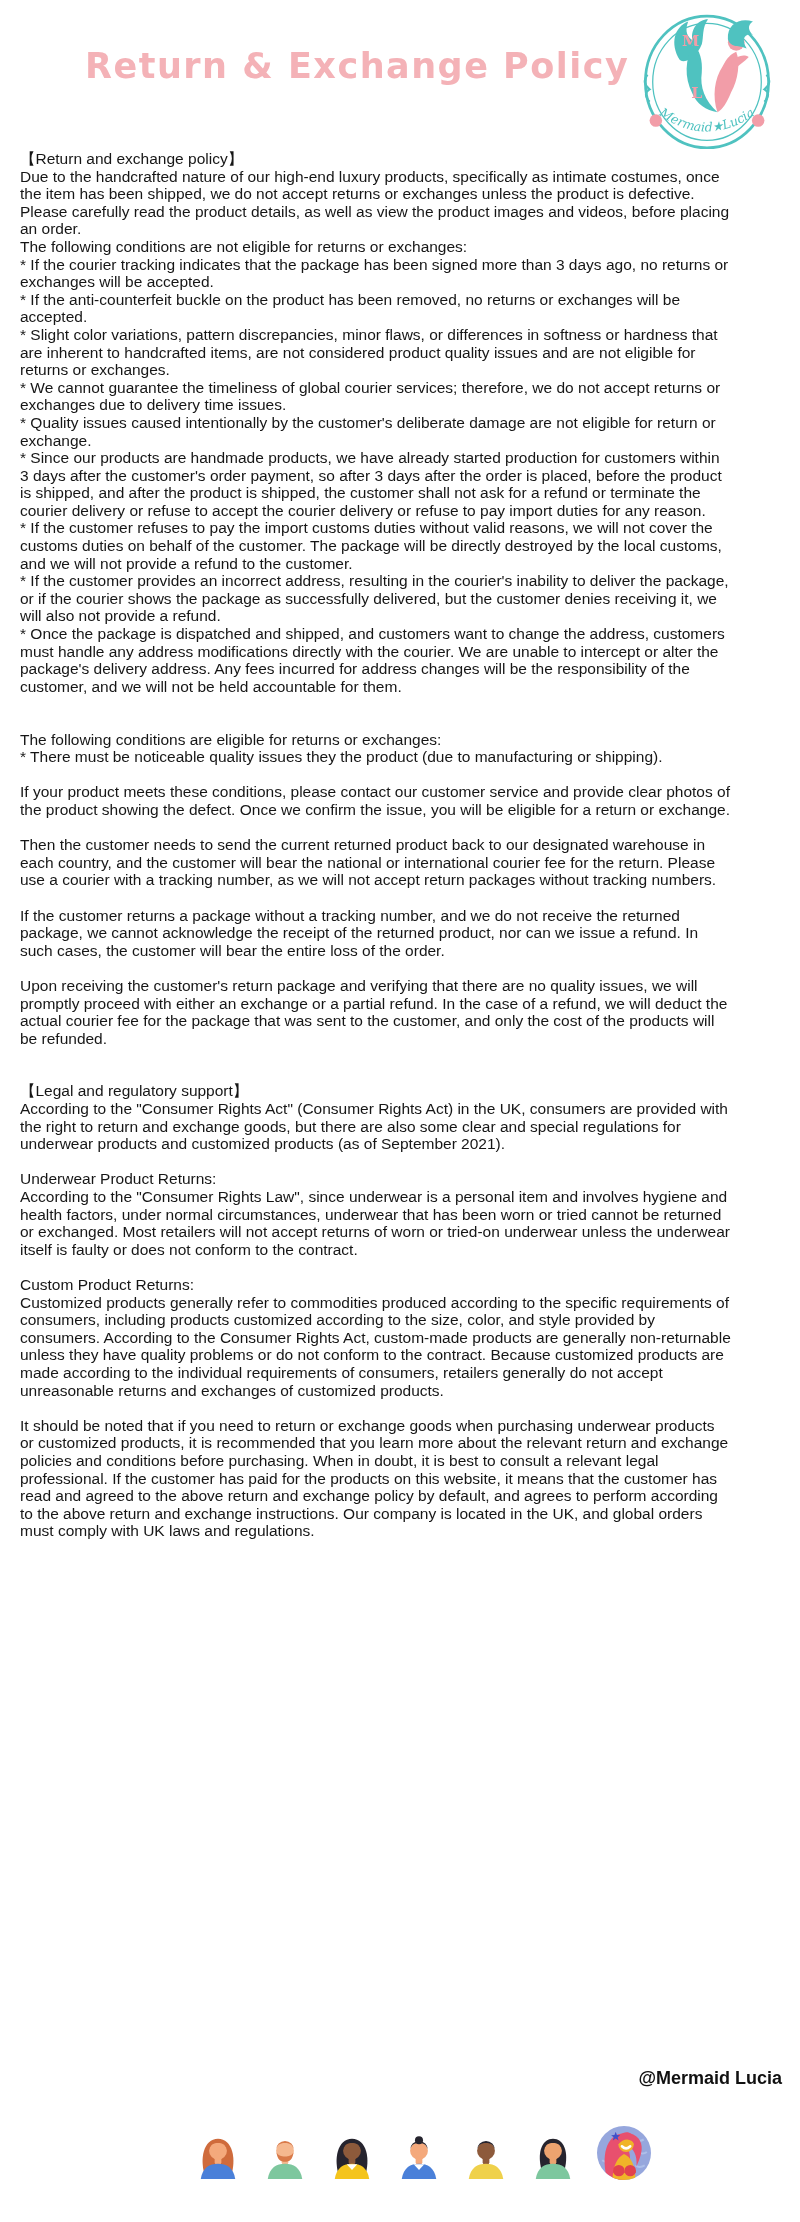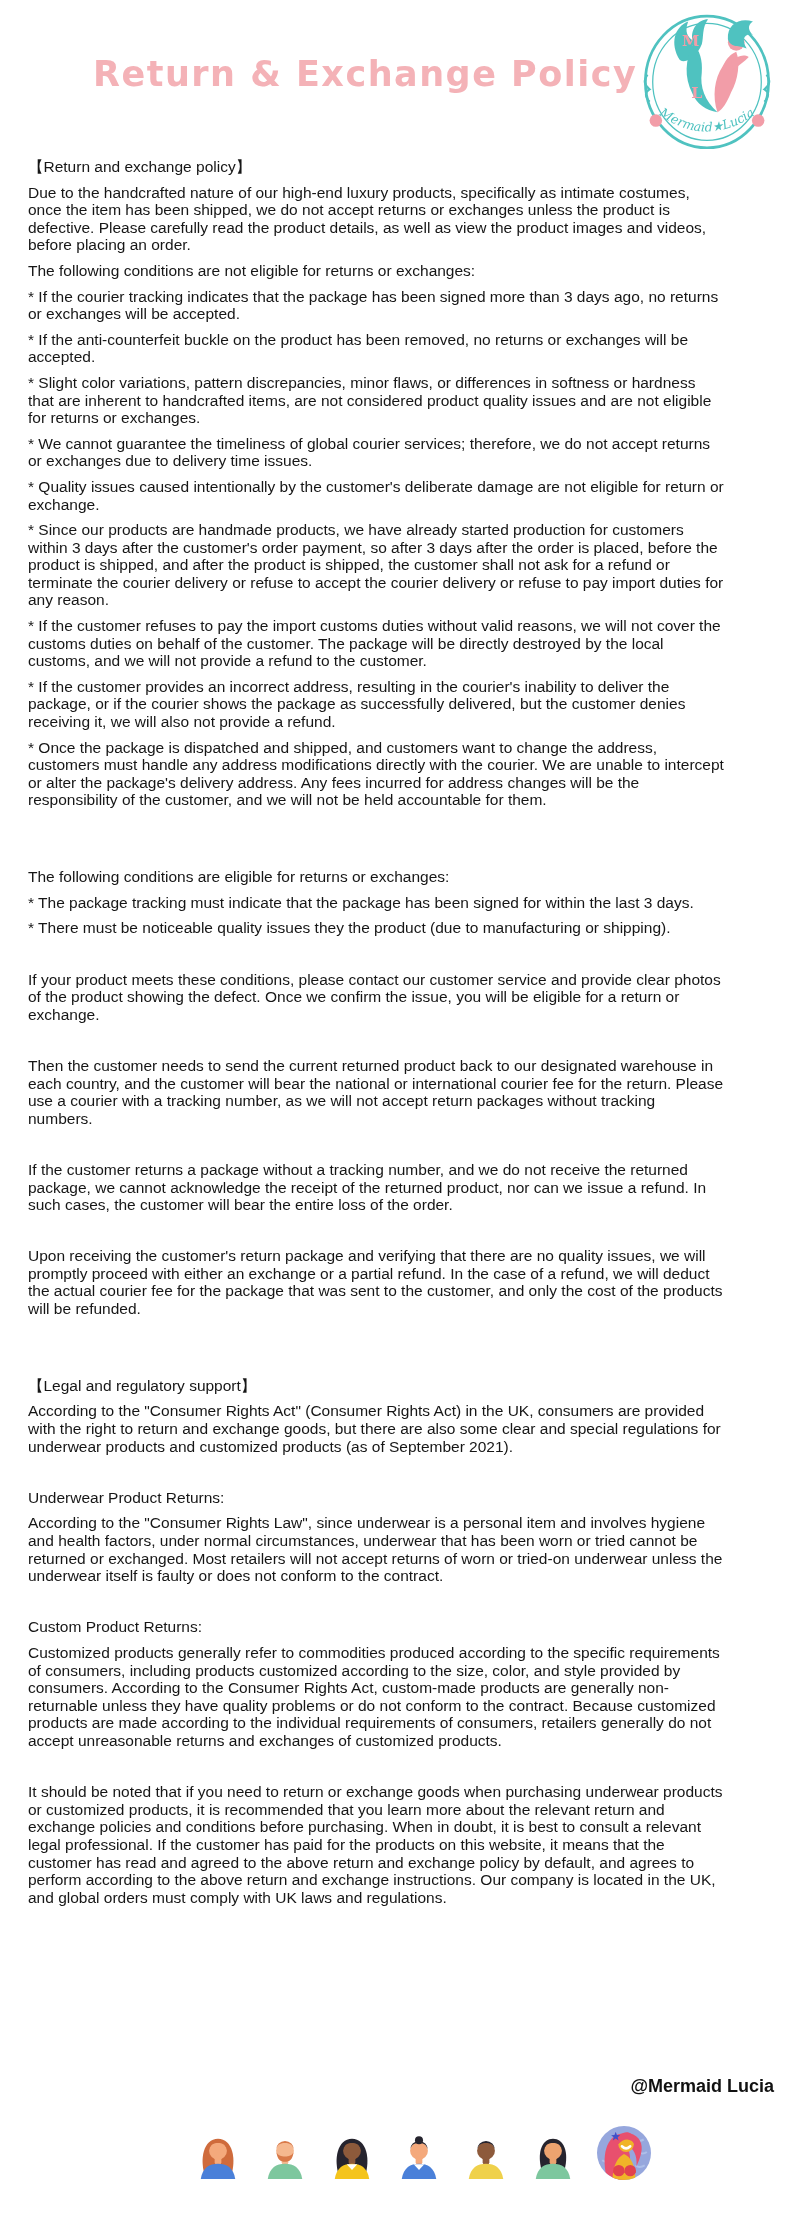--- a/index.html
+++ b/index.html
@@ -1,33 +1,33 @@
 <!DOCTYPE html>
 <html><head>
 <meta charset="utf-8">
 <style>
   html,body{margin:0;padding:0;background:#ffffff;}
   .page{
     position:relative;width:800px;height:2222px;background:#fff;
     font-family:"Liberation Sans",sans-serif;color:#161616;overflow:hidden;
   }
   .title{
-    position:absolute;left:85px;top:46px;margin:8px;
+    position:absolute;left:85px;top:46px;margin:0;
     font-size:35px;font-weight:bold;letter-spacing:1.5px;color:#F4B2B7;
     font-family:"DejaVu Sans",sans-serif;
   }
   .logo{position:absolute;top:12px;right:24px;width:138px;height:142px;}
   .content{
     position:absolute;left:20px;top:150px;width:712px;
     font-size:15.5px;line-height:17.6px;color:#161616;
   }
-  .content p{margin:8px;white-space:pre-wrap;}
+  .content p{margin:0;white-space:pre-wrap;}
   .content p.blank{height:17.6px;}
   .signature{
-    position:absolute;top:2068px;right:18px;margin:8px;
+    position:absolute;top:2068px;right:18px;margin:0;
     font-size:18px;font-weight:bold;color:#111;
   }
   .avatars{
     position:absolute;left:0;top:2126px;width:800px;
     display:flex;justify-content:center;align-items:flex-end;gap:21px;
     transform:translateX(23px);
   }
   .avatars svg{display:block;}
 </style>
 </head>
@@ -74,21 +74,20 @@
       <p>* Slight color variations, pattern discrepancies, minor flaws, or differences in softness or hardness that are inherent to handcrafted items, are not considered product quality issues and are not eligible for returns or exchanges.</p>
       <p>* We cannot guarantee the timeliness of global courier services; therefore, we do not accept returns or exchanges due to delivery time issues.</p>
       <p>* Quality issues caused intentionally by the customer's deliberate damage are not eligible for return or exchange.</p>
       <p>* Since our products are handmade products, we have already started production for customers within 3 days after the customer's order payment, so after 3 days after the order is placed, before the product is shipped, and after the product is shipped, the customer shall not ask for a refund or terminate the courier delivery or refuse to accept the courier delivery or refuse to pay import duties for any reason.</p>
       <p>* If the customer refuses to pay the import customs duties without valid reasons, we will not cover the customs duties on behalf of the customer. The package will be directly destroyed by the local customs, and we will not provide a refund to the customer.</p>
       <p>* If the customer provides an incorrect address, resulting in the courier's inability to deliver the package, or if the courier shows the package as successfully delivered, but the customer denies receiving it, we will also not provide a refund.</p>
       <p>* Once the package is dispatched and shipped, and customers want to change the address, customers must handle any address modifications directly with the courier. We are unable to intercept or alter the package's delivery address. Any fees incurred for address changes will be the responsibility of the customer, and we will not be held accountable for them.</p>
       <p class="blank"></p>
       <p class="blank"></p>
       <p>The following conditions are eligible for returns or exchanges:</p>
-      <p>* The package tracking must indicate that the package has been signed for within the last 3 days.</p>
       <p>* There must be noticeable quality issues they the product (due to manufacturing or shipping).</p>
       <p class="blank"></p>
       <p>If your product meets these conditions, please contact our customer service and provide clear photos of the product showing the defect. Once we confirm the issue, you will be eligible for a return or exchange.</p>
       <p class="blank"></p>
       <p>Then the customer needs to send the current returned product back to our designated warehouse in each country, and the customer will bear the national or international courier fee for the return. Please use a courier with a tracking number, as we will not accept return packages without tracking numbers.</p>
       <p class="blank"></p>
       <p>If the customer returns a package without a tracking number, and we do not receive the returned package, we cannot acknowledge the receipt of the returned product, nor can we issue a refund. In such cases, the customer will bear the entire loss of the order.</p>
       <p class="blank"></p>
       <p>Upon receiving the customer's return package and verifying that there are no quality issues, we will promptly proceed with either an exchange or a partial refund. In the case of a refund, we will deduct the actual courier fee for the package that was sent to the customer, and only the cost of the products will be refunded.</p>
       <p class="blank"></p>

